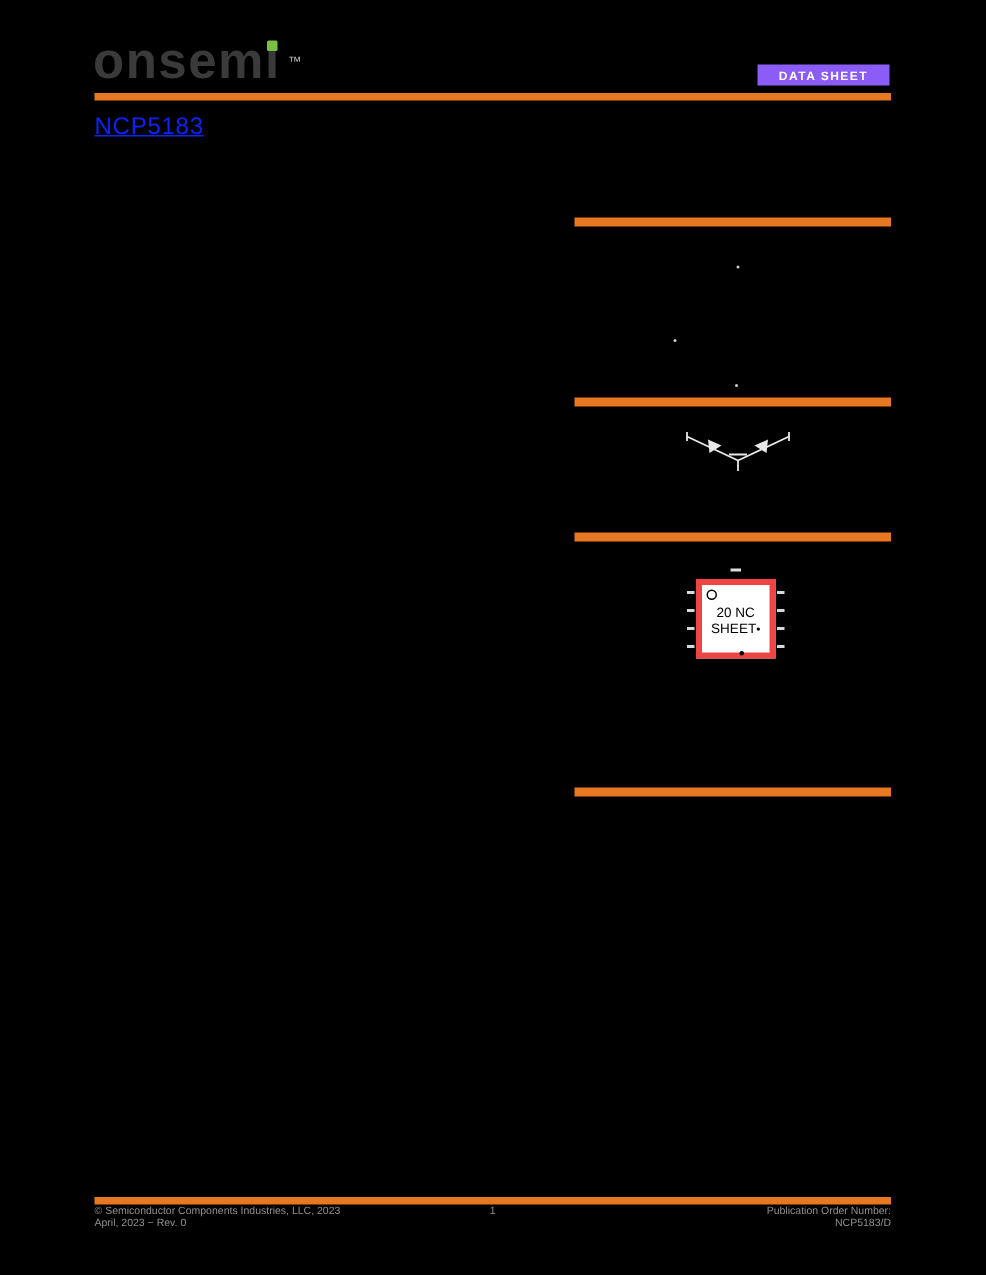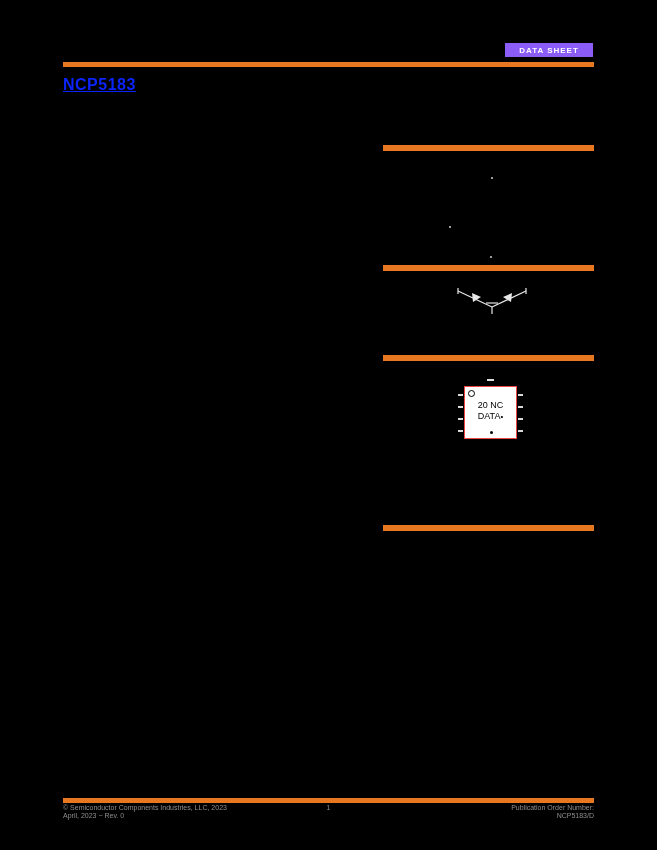--- a/index.html
+++ b/index.html
@@ -10,52 +10,57 @@
   
   .logo{position:absolute;left:62px;top:24px;color:#3a3a3a;font-size:34px;font-weight:bold;
         letter-spacing:1px;line-height:34px;}
   .logo-dot{position:absolute;left:116px;top:3px;width:7px;height:7px;background:#7ac143;border-radius:1px;}
   .logo-tm{position:absolute;left:130px;top:0;font-size:9px;color:#bdbdbd;font-weight:normal;}
   .badge{position:absolute;left:505px;top:43px;width:88px;height:14px;background:#8b5cf6;
          color:#fff;font-size:8px;font-weight:bold;display:flex;align-items:center;
          justify-content:center;letter-spacing:1px;}
   .rule{position:absolute;background:#e87722;}
   .rule-top{left:63px;top:62px;width:531px;height:5px;}
-  .title{position:absolute;left:63px;top:76px;font-size:16px;font-weight:bold;color:#0b24fb;
+  .title{position:absolute;left:63px;top:76px;font-size:16px;font-weight:normal;color:#0b24fb;
          text-decoration:underline;letter-spacing:.5px;}
   
   .sec-rule{left:383px;width:211px;height:6px;}
   .sec-1{top:145px;} .sec-2{top:265px;} .sec-3{top:355px;} .sec-4{top:525px;}
   .dot{position:absolute;width:2px;height:2px;background:#cfcfcf;border-radius:50%;}
   .dot-a{left:491px;top:177px;} .dot-b{left:449px;top:226px;} .dot-c{left:490px;top:256px;}
   
   .fig{position:absolute;left:452px;top:283px;width:80px;height:34px;}
   
   .pkg-topdash{position:absolute;left:487px;top:379px;width:7px;height:2px;background:#dedede;}
   .pkg{position:absolute;left:464px;top:386px;width:53px;height:53px;background:#fff;
-       border:1px solid #ef4444;box-sizing:border-box;}
+       border:4px solid #ef4444;box-sizing:border-box;}
   .pkg-pin1{position:absolute;left:3px;top:3px;width:7px;height:7px;border:1px solid #000;
             border-radius:50%;box-sizing:border-box;}
   .pkg-text{position:absolute;left:0;top:13px;width:100%;text-align:center;color:#000;
             font-size:9px;line-height:11px;font-weight:normal;}
   .pkg-dot2{position:absolute;left:25px;top:44px;width:3px;height:3px;background:#000;border-radius:50%;}
   .pkg-mark-dot{font-size:8px;}
   .tick{position:absolute;width:5px;height:2px;background:#d8d8d8;}
   
   .rule-bottom{left:63px;top:798px;width:531px;height:5px;}
   .foot{position:absolute;top:804px;font-size:7px;color:#8f8f8f;line-height:8px;}
   .foot-left{left:63px;text-align:left;}
   .foot-center{left:0;width:657px;text-align:center;}
   .foot-right{right:63px;text-align:right;}
 </style>
 </head>
 <body>
 
 <div class="page">
 
+  <div class="logo">
+    <span>onsemi</span>
+    <span class="logo-dot"></span>
+    <span class="logo-tm">™</span>
+  </div>
 
   <div class="badge">DATA SHEET</div>
 
   <div class="rule rule-top"></div>
 
   <a class="title" href="#">NCP5183</a>
 
   <div class="rule sec-rule sec-1"></div>
   <div class="rule sec-rule sec-2"></div>
   <div class="rule sec-rule sec-3"></div>
@@ -77,21 +82,21 @@
     <polygon points="60,10 51,14 59,19" fill="#e8e8e8"></polygon>
     <line x1="34" y1="20" x2="46" y2="20" stroke="#e8e8e8" stroke-width="1.2"></line>
   </svg>
 
   <div class="pkg-topdash"></div>
   <div class="pkg">
     <div class="pkg-pin1"></div>
     <div class="pkg-text">
       <div>20 NC</div>
       <div>
-        <span>DATA</span><span class="pkg-mark-dot">•</span>
+        <span>SHEET</span><span class="pkg-mark-dot">•</span>
       </div>
     </div>
     <div class="pkg-dot2"></div>
   </div>
 
   <div class="tick" style="left:458px;top:394px;"></div>
   <div class="tick" style="left:458px;top:406px;"></div>
   <div class="tick" style="left:458px;top:418px;"></div>
   <div class="tick" style="left:458px;top:430px;"></div>
   <div class="tick" style="left:518px;top:394px;"></div>

